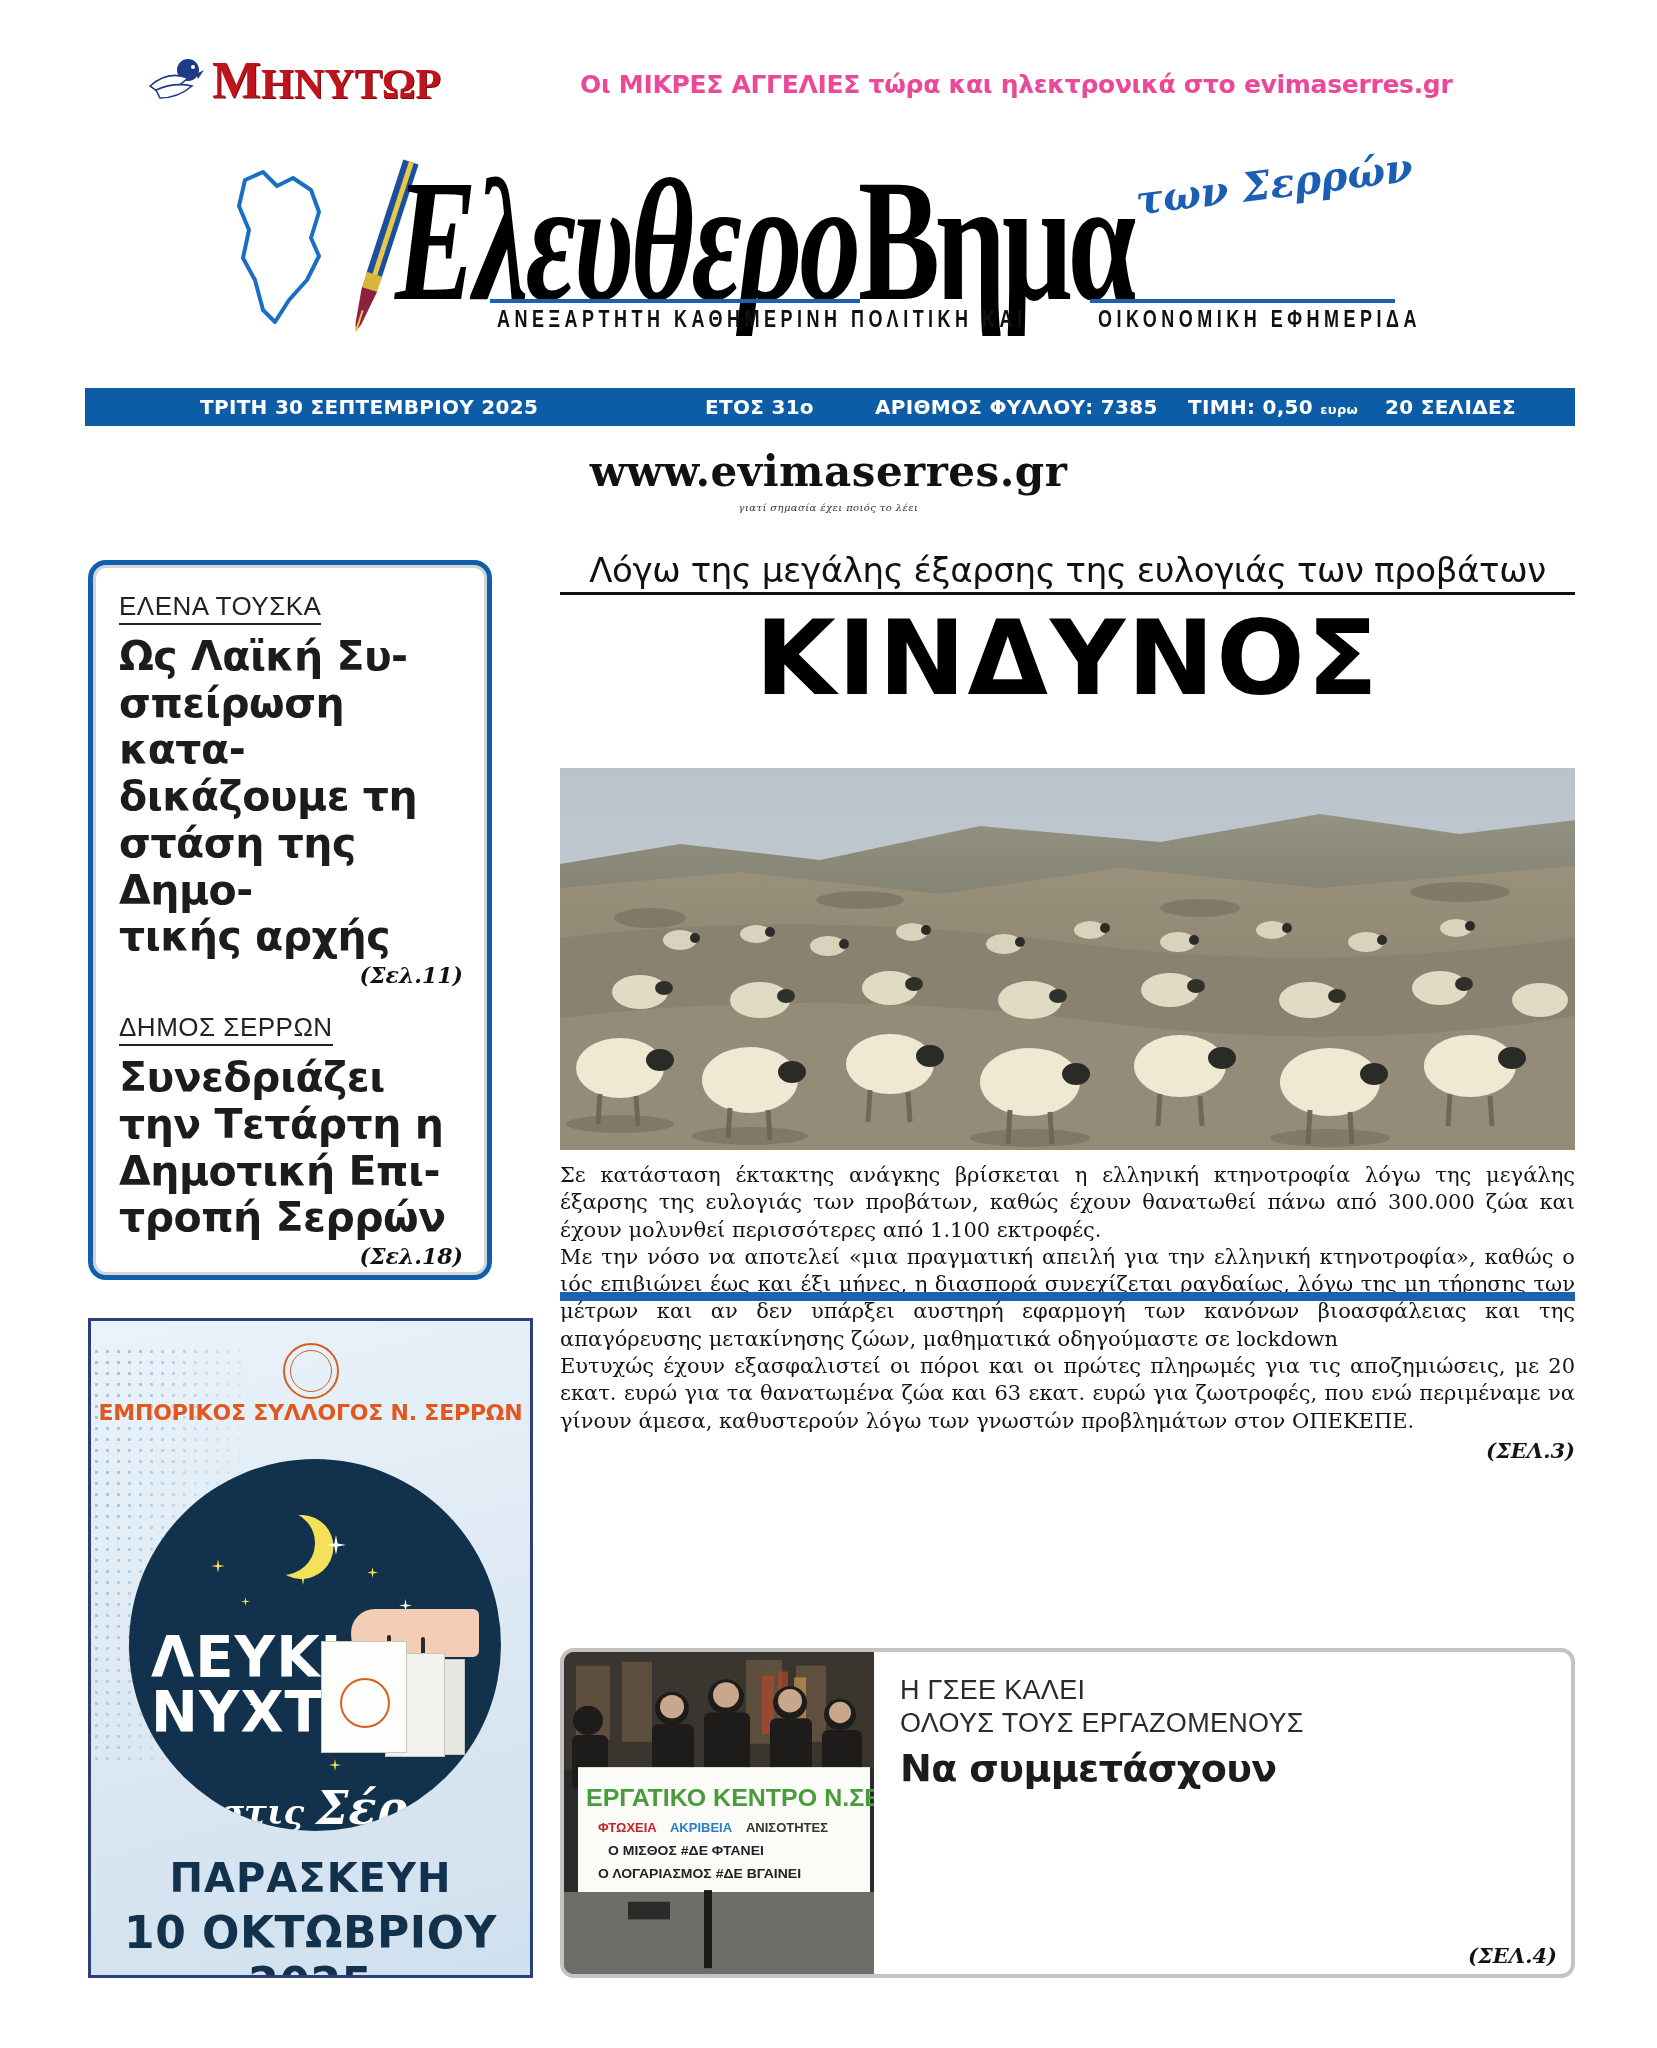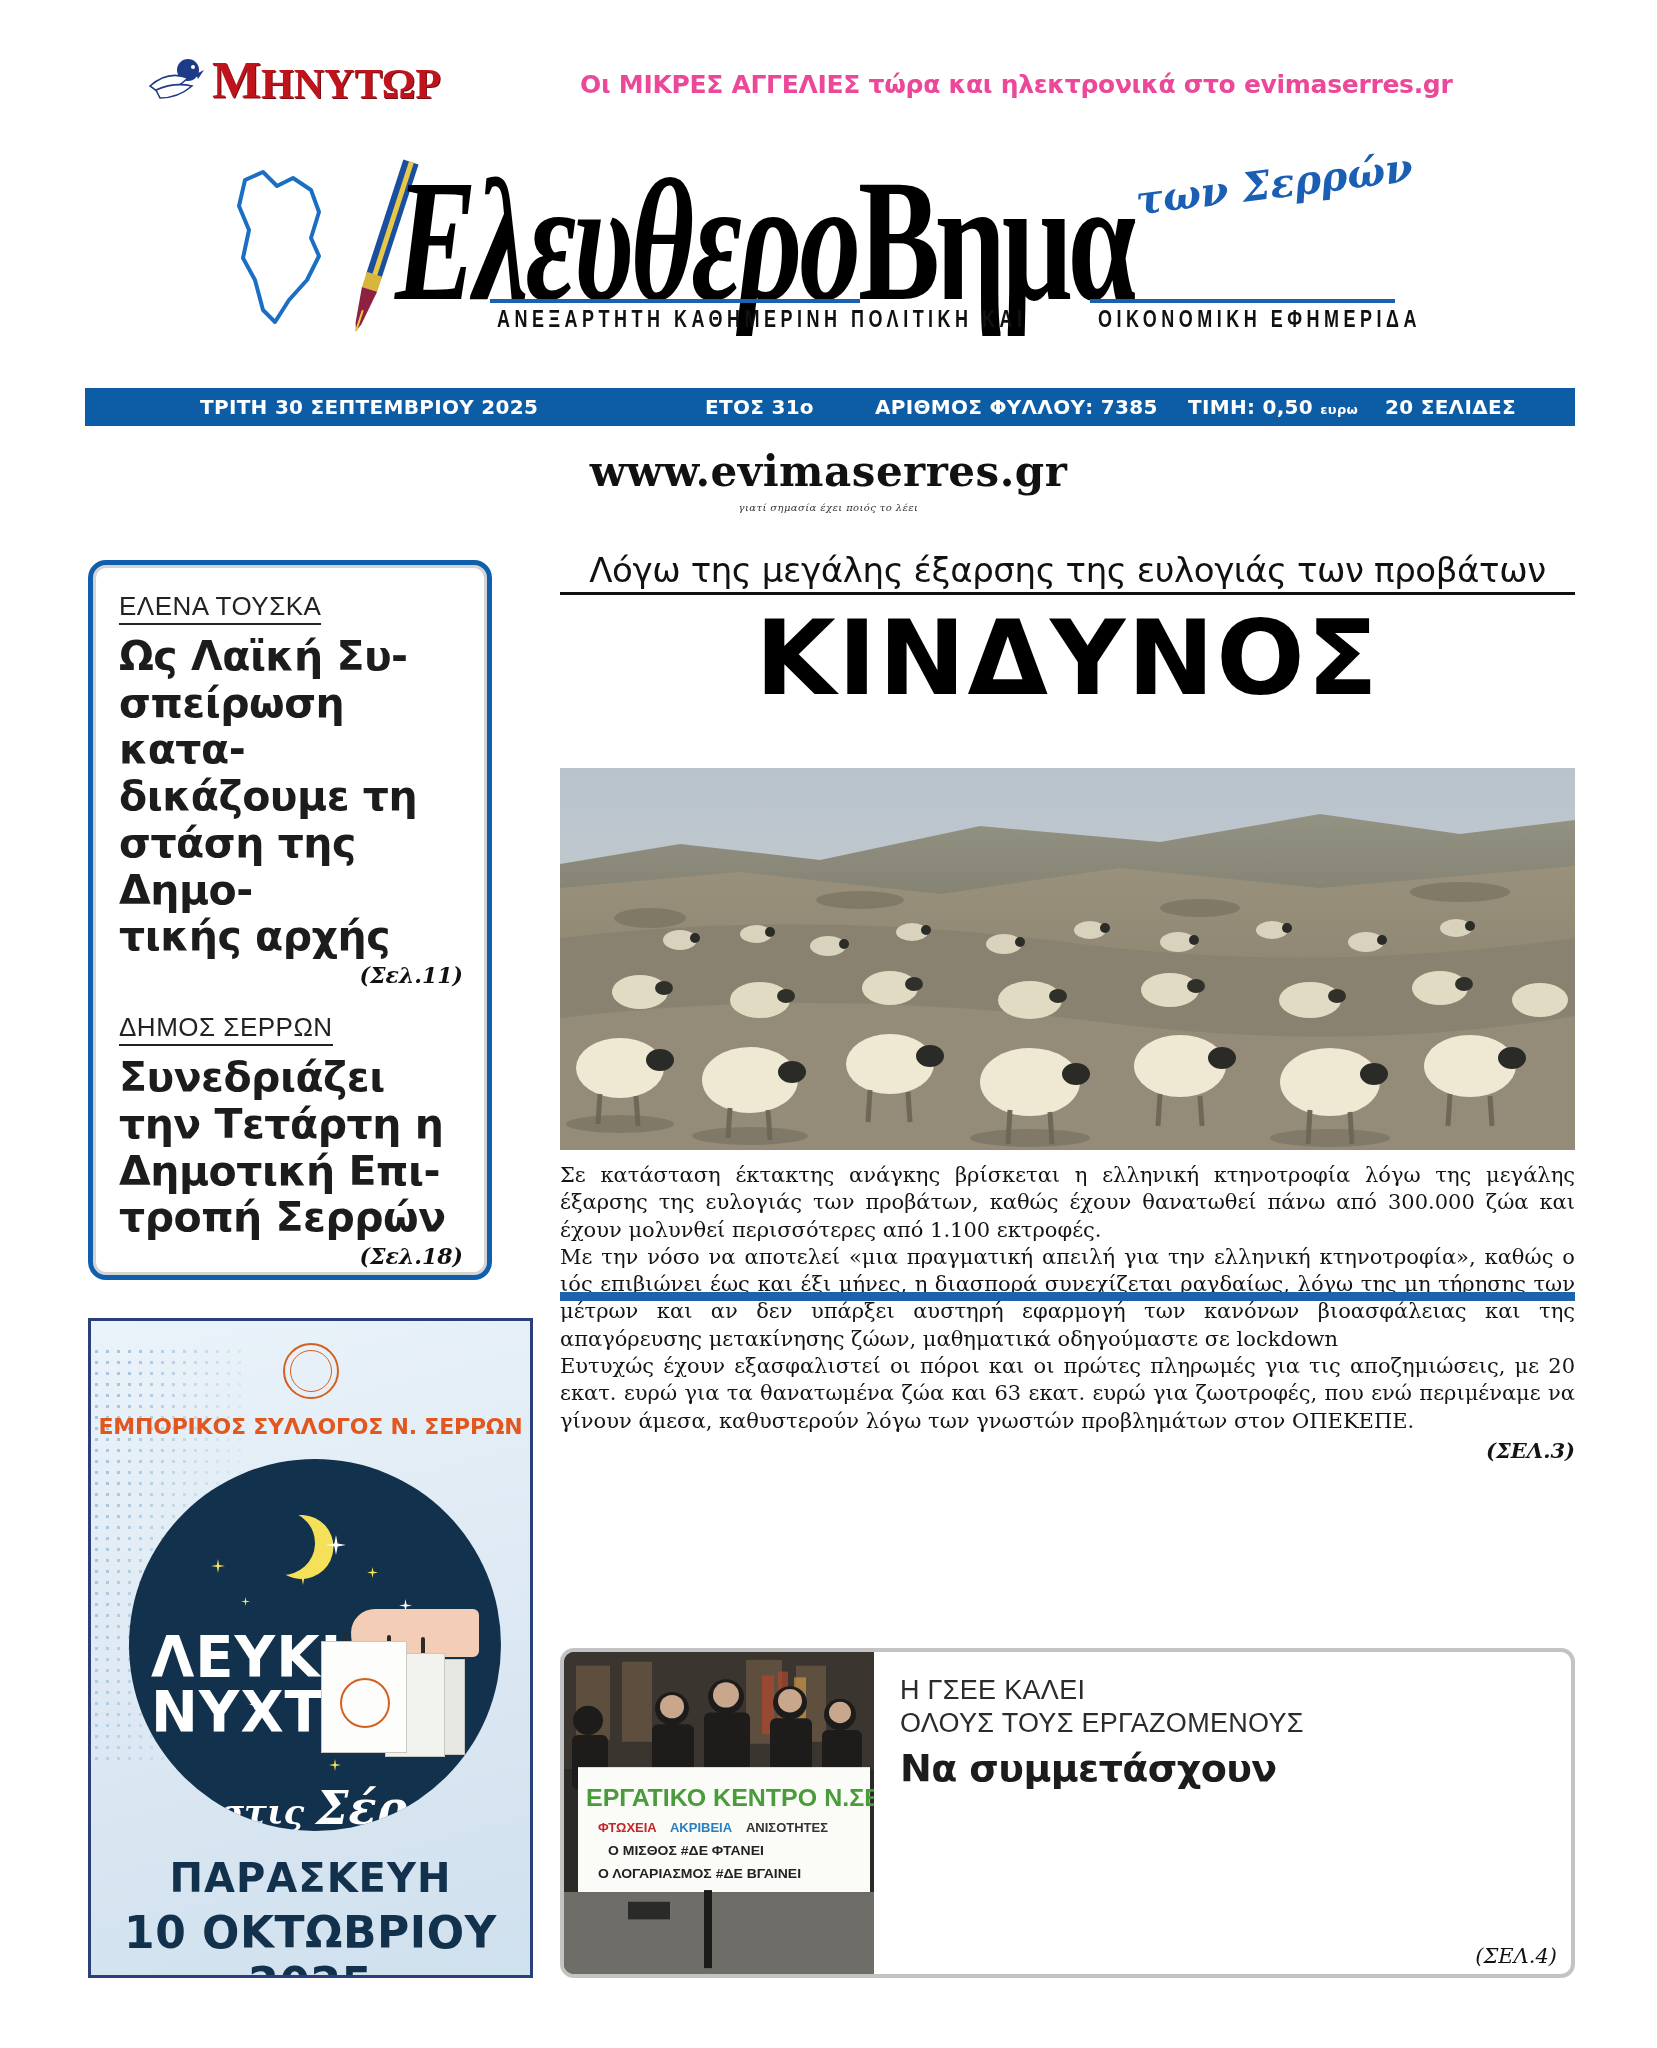--- a/index.html
+++ b/index.html
@@ -162,21 +162,21 @@
   .ad-seal {
     position: absolute; left: 50%; top: 22px; transform: translateX(-50%);
     width: 56px; height: 56px; border-radius: 50%;
     border: 2px solid #d4601f;
   }
   .ad-seal:after {
     content: ""; position: absolute; left: 5px; top: 5px; right: 5px; bottom: 5px;
     border: 1px solid #d4601f; border-radius: 50%;
   }
   .ad-assoc {
-    position: absolute; left: 0; top: 93px; width: 100%;
+    position: absolute; left: 0; top: 79px; width: 100%;
     text-align: center;
     font-family: "DejaVu Sans", sans-serif;
     font-weight: bold; font-size: 22px; color: #e2571d;
     letter-spacing: -0.2px;
   }
   .ad-circle {
     position: absolute; left: 38px; top: 138px; width: 372px; height: 372px;
     background: #12314c; border-radius: 50%;
     overflow: hidden;
   }
@@ -331,21 +331,21 @@
     letter-spacing: 0.3px;
   }
   .b-head {
     font-family: "DejaVu Sans", sans-serif;
     font-weight: bold; font-size: 38px; line-height: 1.18;
     color: #1c1c1c; margin-top: 6px; letter-spacing: -0.6px;
   }
   .b-sel {
     position: absolute; right: 14px; bottom: 6px;
     font-family: "DejaVu Serif", serif;
-    font-style: italic; font-weight: normal; font-size: 21px; color: #111;
+    font-style: italic; font-weight: bold; font-size: 21px; color: #111;
   }
 </style>
 </head>
 <body>
 
 <div class="minytor-logo">
   <span class="dove">
     <svg viewBox="0 0 58 50">
       <ellipse cx="40" cy="14" rx="11" ry="11" fill="#1d3b86"></ellipse>
       <circle cx="45" cy="11" r="2" fill="#fff"></circle>

